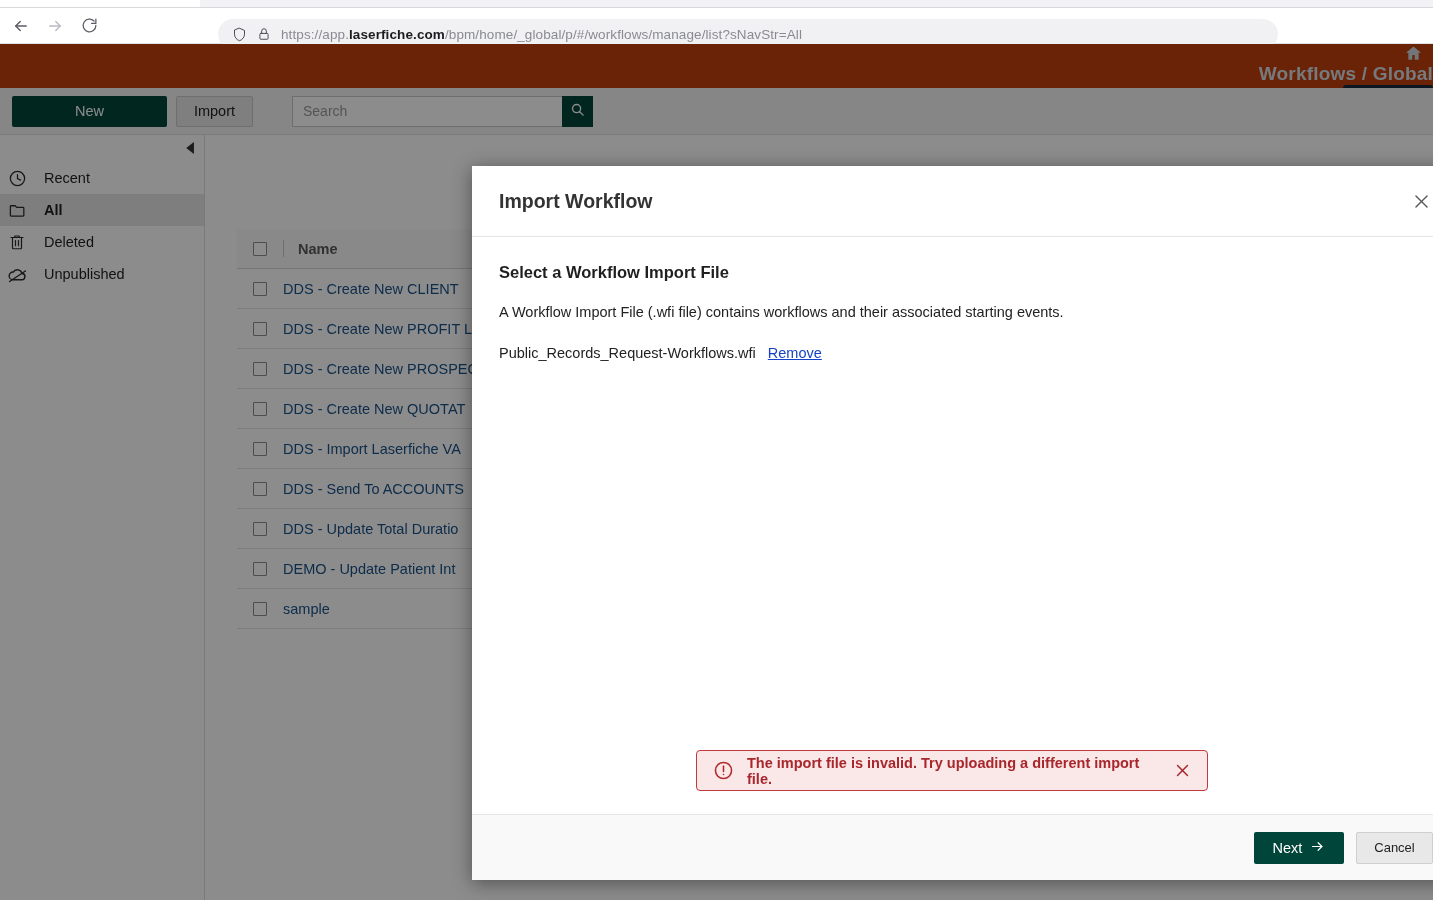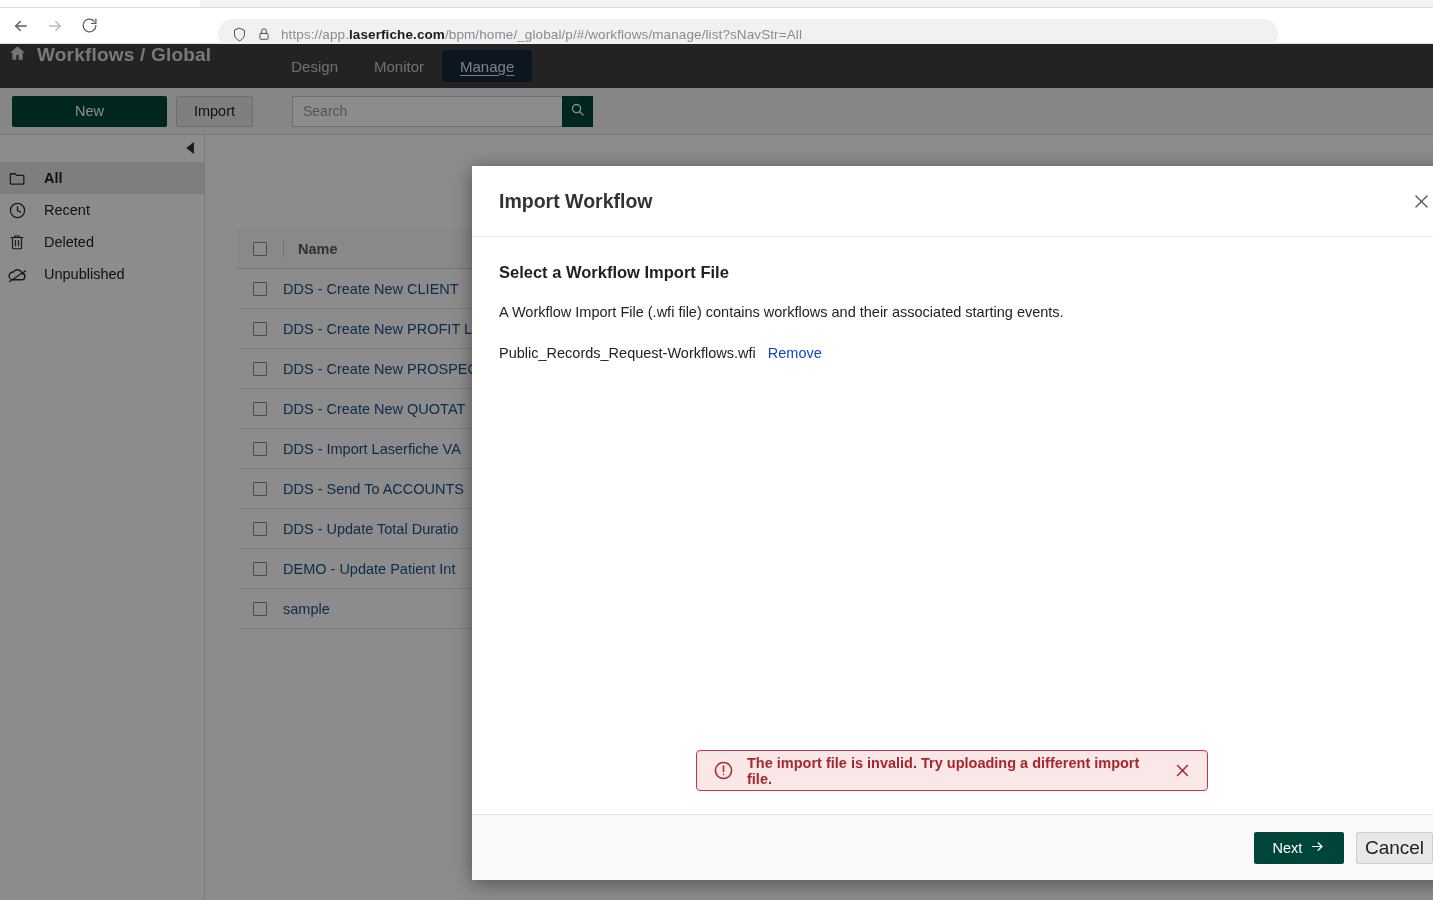--- a/index.html
+++ b/index.html
@@ -54,22 +54,22 @@
     white-space: nowrap; overflow: hidden;
   }
   .urltext b { color: #1c1c1f; font-weight: 700; }
   .urltext .u-dim { color: #8a8a93; }
 
   
   .appwrap { position: absolute; left: 0; top: 44px; width: 1433px; height: 856px; overflow: hidden; }
 
   .apphead {
     position: absolute; left: 0; top: 0; width: 1433px; height: 44px;
-    background: #404040;
-    display: flex; align-items: flex-start;
+    background: #c2410c;
+    display: flex; align-items: flex-end; flex-direction: column;
   }
   .home-icon { margin-left: 8px; margin-right: 10px; display: flex; align-items: center; color: #cfd6dd; }
   .brandtitle {
     font-size: 19px; font-weight: 700; color: #d7dde3; letter-spacing: 0.2px;
   }
   .topnav { display: flex; align-items: center; margin-left: 62px; height: 44px; gap: 0; }
   .topnav-item {
     height: 32px; padding: 0 18px;
     display: flex; align-items: center; justify-content: center;
     color: #c5ccd3; font-size: 15px; border-radius: 3px;
@@ -182,21 +182,21 @@
   }
   .modal-title { font-size: 19.5px; color: #333333; font-weight: 700; flex: 1; }
   .modal-x {
     width: 28px; height: 28px; display: flex; align-items: center; justify-content: center;
     color: #555555;
   }
   .modal-body { flex: 1 1 auto; position: relative; padding: 26px 27px 0 27px; background:#ffffff; }
   .sect-title { font-size: 16.5px; color: #1f1f1f; font-weight: 700; }
   .sect-desc { font-size: 14.5px; color: #222222; margin-top: 22px; }
   .filerow { margin-top: 25px; font-size: 14.5px; color: #222222; display: flex; align-items: baseline; gap: 12px; }
-  .removelink { color: #1542c7; font-size: 14.5px; }
+  .removelink { color: #1542c7; text-decoration: underline; font-size: 14.5px; }
 
   .toast {
     position: absolute; left: 224px; bottom: 23px;
     width: 512px; height: 41px;
     background: #fae7e7;
     border: 1px solid #c0393f;
     border-radius: 4px;
     display: flex; align-items: center; padding: 4px 16px; gap: 13px;
   }
   .toast-ico { color: #b12a30; display: flex; align-items: center; }
@@ -209,21 +209,21 @@
     background: #f9f9f9;
     display: flex; align-items: center; justify-content: flex-end;
     padding-right: 29px; gap: 12px;
   }
   .btn-next {
     width: 90px; height: 32px; background: #00453a; color: #fff; border: none; border-radius: 2px;
     font-size: 14.5px; display: flex; align-items: center; justify-content: center; gap: 8px;
   }
   .btn-cancel {
     width: 77px; height: 32px; background: #e8e8e8; color: #222; border: 1px solid #cfcfcf; border-radius: 2px;
-    font-size: 19px; display: flex; align-items: center; justify-content: center;
+    font-size: 13px; display: flex; align-items: center; justify-content: center;
   }
 </style>
 </head>
 <body>
 
 <div id="app">
 
   <div class="tabstrip">
     <div class="tab-shape"></div>
     <div class="tabstrip-rest"></div>
@@ -297,36 +297,36 @@
     </div>
 
     <div class="sidebar">
       <div class="collapse-row">
         <span class="collapse-caret">
           <svg width="9" height="12" viewBox="0 0 10 14" fill="currentColor">
               <polygon points="9,0 9,14 0,7"></polygon>
             </svg>
         </span>
       </div>
-      <div class="side-item active">
-        <span class="side-ico">
-          <svg width="19" height="19" viewBox="0 0 24 24" fill="none" stroke="currentColor" stroke-width="1.6" stroke-linejoin="round">
-              <path d="M3 7a1 1 0 0 1 1-1h5l2 2h8a1 1 0 0 1 1 1v9a1 1 0 0 1-1 1H4a1 1 0 0 1-1-1z"></path>
-            </svg>
-        </span>
-        <span>All</span>
-      </div>
       <div class="side-item">
         <span class="side-ico">
           <svg width="19" height="19" viewBox="0 0 24 24" fill="none" stroke="currentColor" stroke-width="1.6" stroke-linecap="round">
               <circle cx="12" cy="12" r="9"></circle>
               <polyline points="12 7 12 12 16 14"></polyline>
             </svg>
         </span>
         <span>Recent</span>
+      </div>
+      <div class="side-item active">
+        <span class="side-ico">
+          <svg width="19" height="19" viewBox="0 0 24 24" fill="none" stroke="currentColor" stroke-width="1.6" stroke-linejoin="round">
+              <path d="M3 7a1 1 0 0 1 1-1h5l2 2h8a1 1 0 0 1 1 1v9a1 1 0 0 1-1 1H4a1 1 0 0 1-1-1z"></path>
+            </svg>
+        </span>
+        <span>All</span>
       </div>
       <div class="side-item">
         <span class="side-ico">
           <svg width="18" height="18" viewBox="0 0 24 24" fill="none" stroke="currentColor" stroke-width="1.6" stroke-linecap="round" stroke-linejoin="round">
               <path d="M4 6h16"></path>
               <path d="M6 6v14a1 1 0 0 0 1 1h10a1 1 0 0 0 1-1V6"></path>
               <path d="M9 6V4h6v2"></path>
               <line x1="10" y1="10" x2="10" y2="17"></line>
               <line x1="14" y1="10" x2="14" y2="17"></line>
             </svg>

